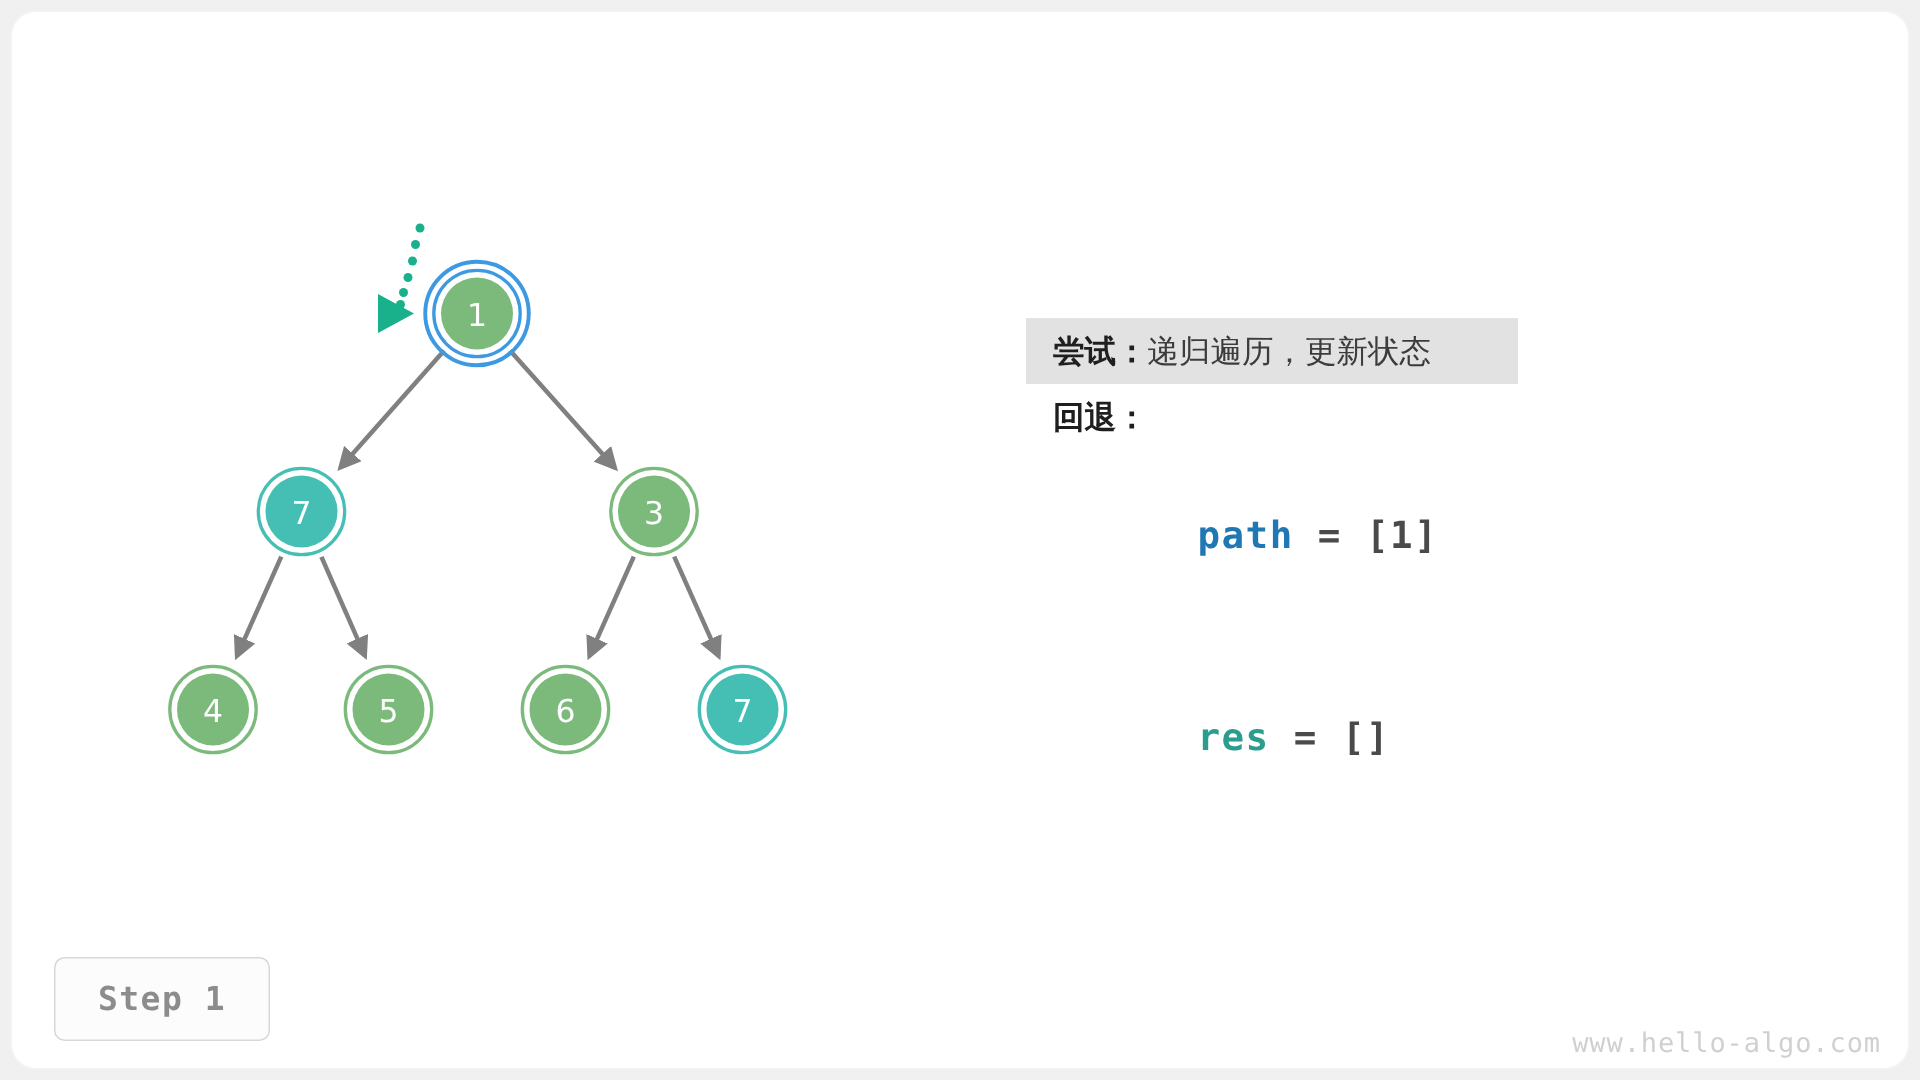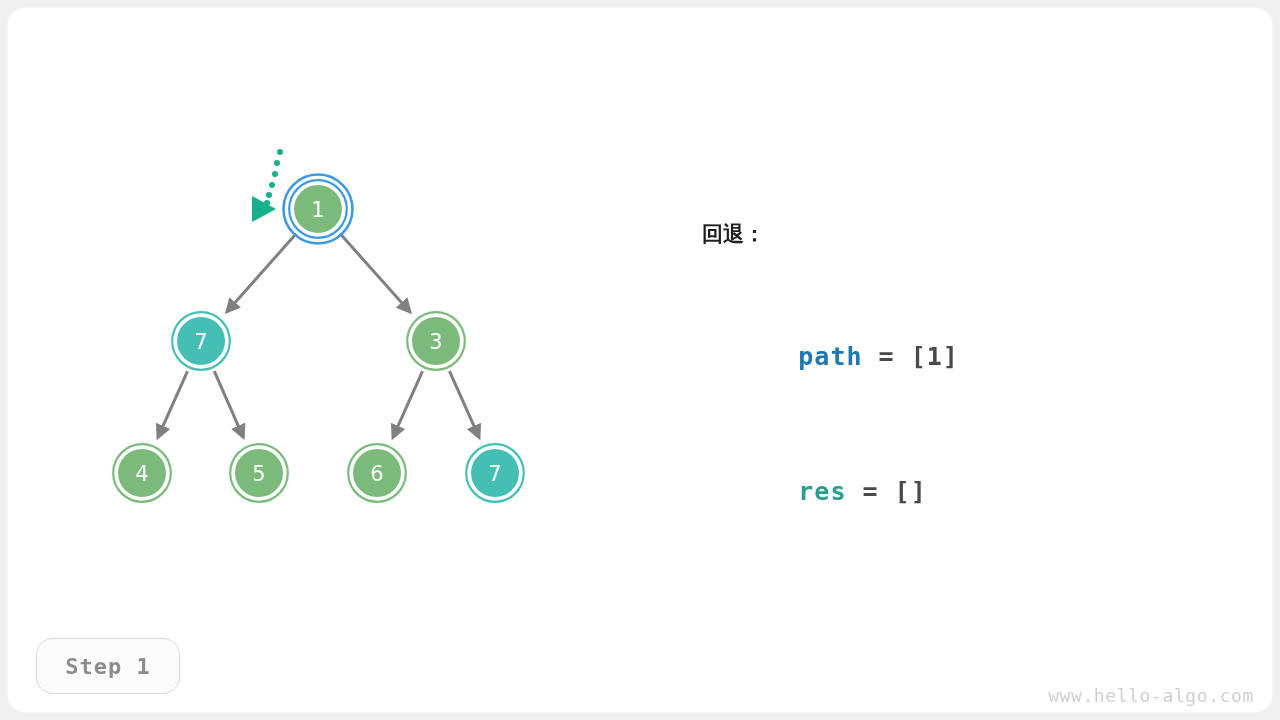--- a/index.html
+++ b/index.html
@@ -89,21 +89,21 @@
   #var-res  { top: 236px; }
 
   
   .step-badge {
     position: absolute;
     left: 36px;
     top: 638px;
     width: 144px;
     height: 56px;
     border: 1.5px solid #d8d8d8;
-    border-radius: 17px;
+    border-radius: 7px;
     background: #fcfcfc;
     display: flex;
     align-items: center;
     justify-content: center;
     font-family: "DejaVu Sans Mono", "Liberation Mono", monospace;
     font-size: 22px;
     font-weight: bold;
     color: #8c8c8c;
     letter-spacing: 1px;
     box-sizing: border-box;
@@ -183,20 +183,24 @@
         <circle cx="277" cy="163" r="3" fill="#19b18b"></circle>
         <circle cx="275" cy="174" r="3" fill="#19b18b"></circle>
         <circle cx="272" cy="185" r="3" fill="#19b18b"></circle>
         <circle cx="269" cy="195" r="3" fill="#19b18b"></circle>
         <circle cx="267" cy="203" r="3" fill="#19b18b"></circle>
         <path d="M252,196 L276,209 L252,222 Z" fill="#19b18b"></path>
       </g>
   </svg>
 
   <div class="panel">
+    <div class="note-line highlight">
+      <span class="note-key">尝试：</span>
+      <span class="note-val">递归遍历，更新状态</span>
+    </div>
     <div class="note-line">
       <span class="note-key">回退：</span>
     </div>
 
     <div class="var-line" id="var-path">
       <span class="var-name" id="var-path-name" style="color: rgb(31, 119, 180);">path</span><span class="var-rest"> = [1]</span>
     </div>
     <div class="var-line" id="var-res">
       <span class="var-name" id="var-res-name" style="color: rgb(42, 157, 143);">res</span><span class="var-rest"> = []</span>
     </div>

